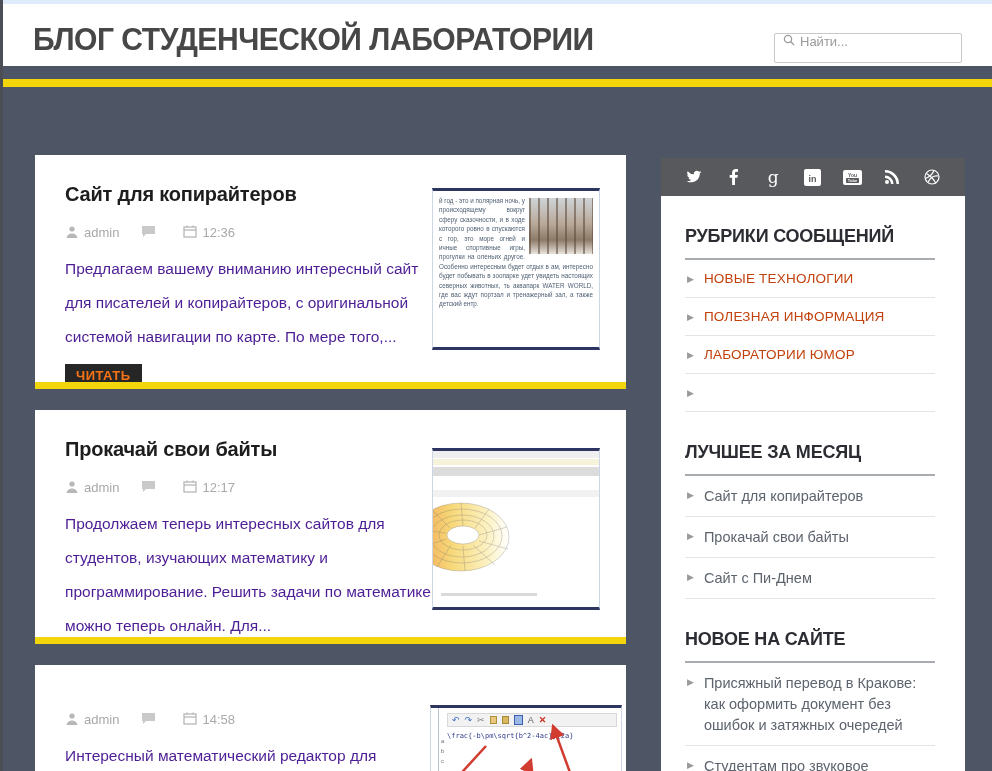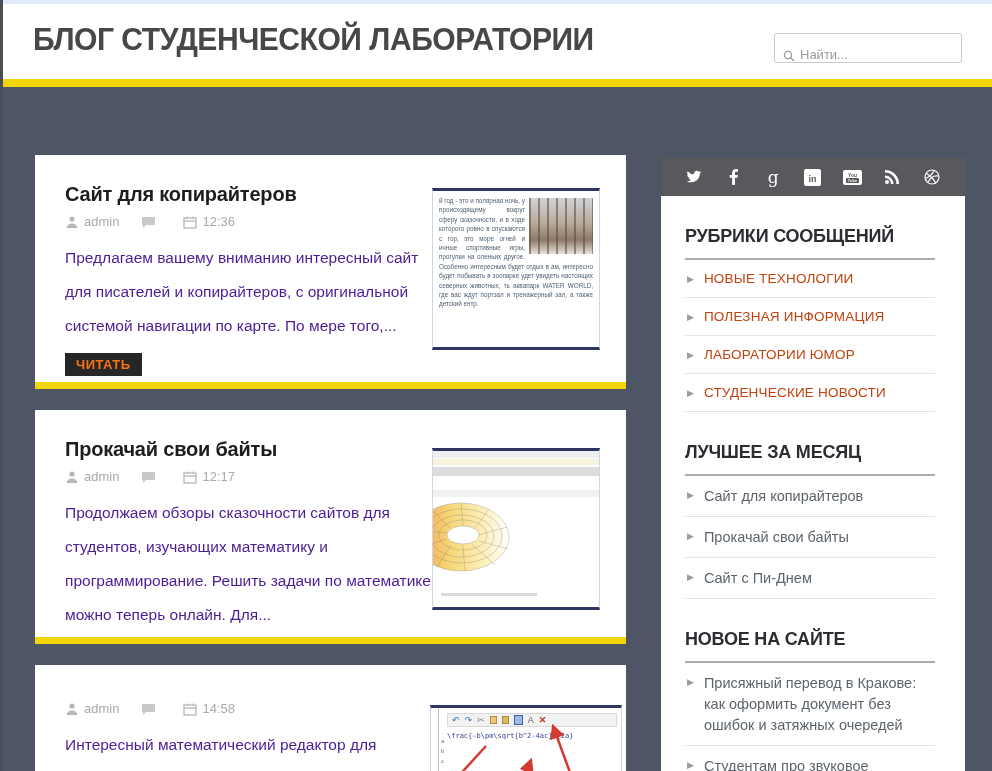--- a/index.html
+++ b/index.html
@@ -6,31 +6,31 @@
   html,body { background:#e9e9e9; }
   body { font-family:"Liberation Sans", sans-serif; }
   .page {
     position:relative; width:992px; height:771px; margin:0 auto;
     background:#4e5564; overflow:hidden;
     border-left:3px solid #4b4e55;
   }
   .top-strip { position:absolute; top:0; left:0; right:0; height:4px; background:#dfeafa; }
 
   
-  .site-header { position:absolute; top:4px; left:0; right:0; height:75px; background:#ffffff; }
+  .site-header { position:absolute; top:4px; left:0; right:0; height:62px; background:#ffffff; }
   .site-title {
     position:absolute; left:30px; top:18px;
     font-size:31px; font-weight:bold; letter-spacing:-0.5px;
     color:#474747; white-space:nowrap;
     transform:scaleX(.97); transform-origin:left center;
   }
   .search-box {
     position:absolute; top:29px; right:30px; width:188px; height:30px;
     border:1px solid #c9c9c9; border-radius:2px; background:#fff;
-    display:flex; align-items:flex-end; padding:0 8px;
+    display:flex; align-items:flex-start; padding:0 8px;
   }
   .search-box svg { flex:0 0 auto; margin-right:5px; }
   .search-box input {
     border:none; outline:none; width:100%; font-size:13px; color:#555;
     font-family:"Liberation Sans", sans-serif; background:transparent;
   }
   .search-box input::placeholder { color:#9a9a9a; }
 
   .yellow-bar { position:absolute; top:79px; left:0; right:0; height:8px; background:#f2d60b; }
 
@@ -48,21 +48,21 @@
 
   .posts { position:absolute; left:32px; top:32px; width:591px; }
   .post {
     position:relative; background:#fff; width:591px;
     border-bottom:7px solid #f2d60b; margin-bottom:21px;
     padding:28px 30px 0 30px; height:234px; overflow:hidden;
   }
   .post.last { border-bottom:none; height:180px; margin-bottom:0; }
   .post h2 { font-size:20px; font-weight:bold; color:#1d1d1d; letter-spacing:-0.2px; }
   .post h2 a { color:inherit; text-decoration:none; }
-  .meta { display:flex; align-items:flex-end; margin-top:8px; color:#a9a9a9; font-size:13px; }
+  .meta { display:flex; align-items:flex-start; margin-top:19px; color:#a9a9a9; font-size:13px; }
   .meta .m-ico { display:inline-flex; margin-right:5px; }
   .meta .m-gap { width:22px; }
   .excerpt { margin-top:12px; width:366px; font-size:15.5px; line-height:34px; color:#4c1d95; }
   .read-btn {
     display:inline-block; margin-top:10px; background:#262626; color:#f97316;
     font-size:13px; font-weight:bold; letter-spacing:.5px; padding:4px 11px;
     text-decoration:none;
   }
 
   
@@ -193,21 +193,21 @@
           <span class="m-ico">
             <svg width="14" height="13" viewBox="0 0 14 13">
                 <rect x="1" y="2" width="12" height="10" fill="none" stroke="#b7b7b7" stroke-width="1.3"></rect>
                 <line x1="1" y1="5" x2="13" y2="5" stroke="#b7b7b7" stroke-width="1.3"></line>
                 <line x1="4" y1="0.5" x2="4" y2="2.5" stroke="#b7b7b7" stroke-width="1.3"></line>
                 <line x1="10" y1="0.5" x2="10" y2="2.5" stroke="#b7b7b7" stroke-width="1.3"></line>
               </svg>
           </span>
           <span>12:17</span>
         </div>
-        <p class="excerpt">Продолжаем обзоры сказочности сайтов для студентов, изучающих математику и программирование. Решить задачи по математике можно теперь онлайн. Для...</p>
+        <p class="excerpt">Продолжаем теперь интересных сайтов для студентов, изучающих математику и программирование. Решить задачи по математике можно теперь онлайн. Для...</p>
         <a class="read-btn" href="#">ЧИТАТЬ</a>
         <div class="thumb thumb-frame thumb2">
           <div class="t2-row1"></div>
             <div class="t2-row2"></div>
             <div class="t2-row3"></div>
             <div class="t2-row4"></div>
           <div class="t2-plot">
             <svg width="168" height="90" viewBox="0 0 168 90">
               <defs>
                 <linearGradient id="tg" x1="0" y1="0" x2="1" y2="0">
@@ -347,21 +347,20 @@
             <li>
                 <span class="arr">▶</span>
                 <a href="#">ПОЛЕЗНАЯ ИНФОРМАЦИЯ</a>
               </li>
             <li>
                 <span class="arr">▶</span>
                 <a href="#">ЛАБОРАТОРИИ ЮМОР</a>
               </li>
             <li>
                 <span class="arr">▶</span>
-                <a href="#">СТУДЕНЧЕСКИЕ НОВОСТИ</a>
               </li>
           </ul>
         </section>
 
         <section class="sb-section sb-links">
           <h3>ЛУЧШЕЕ ЗА МЕСЯЦ</h3>
           <ul>
             <li>
                 <span class="arr">▶</span>
                 <a href="#">Сайт для копирайтеров</a>

